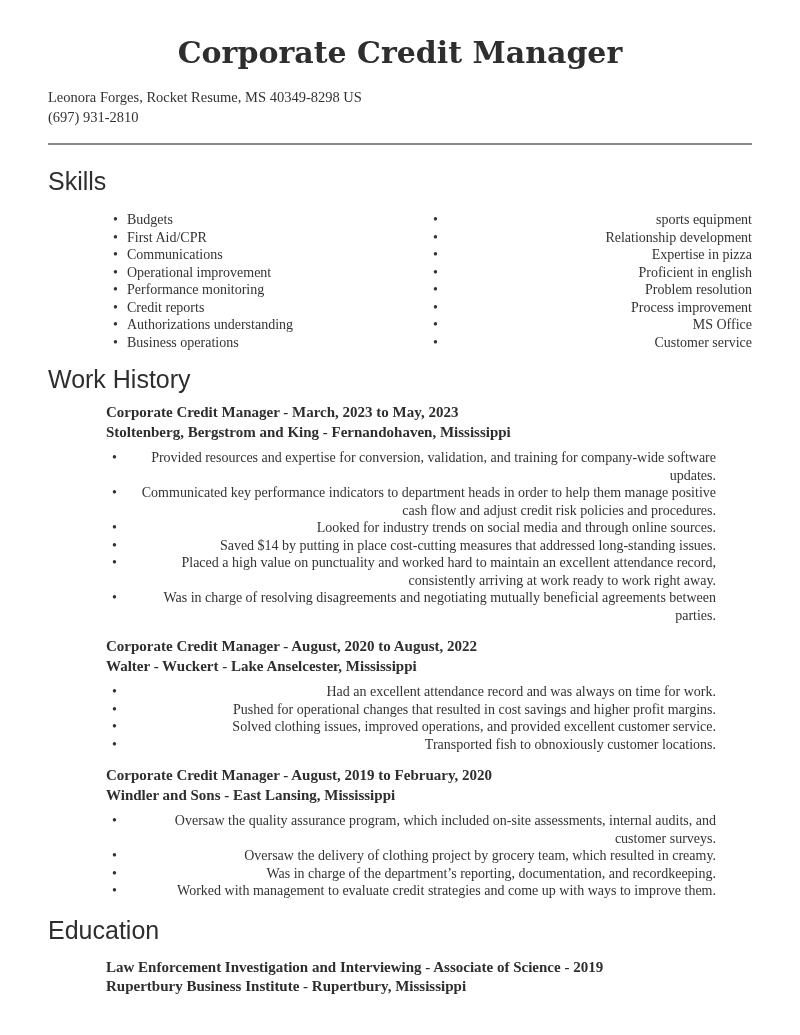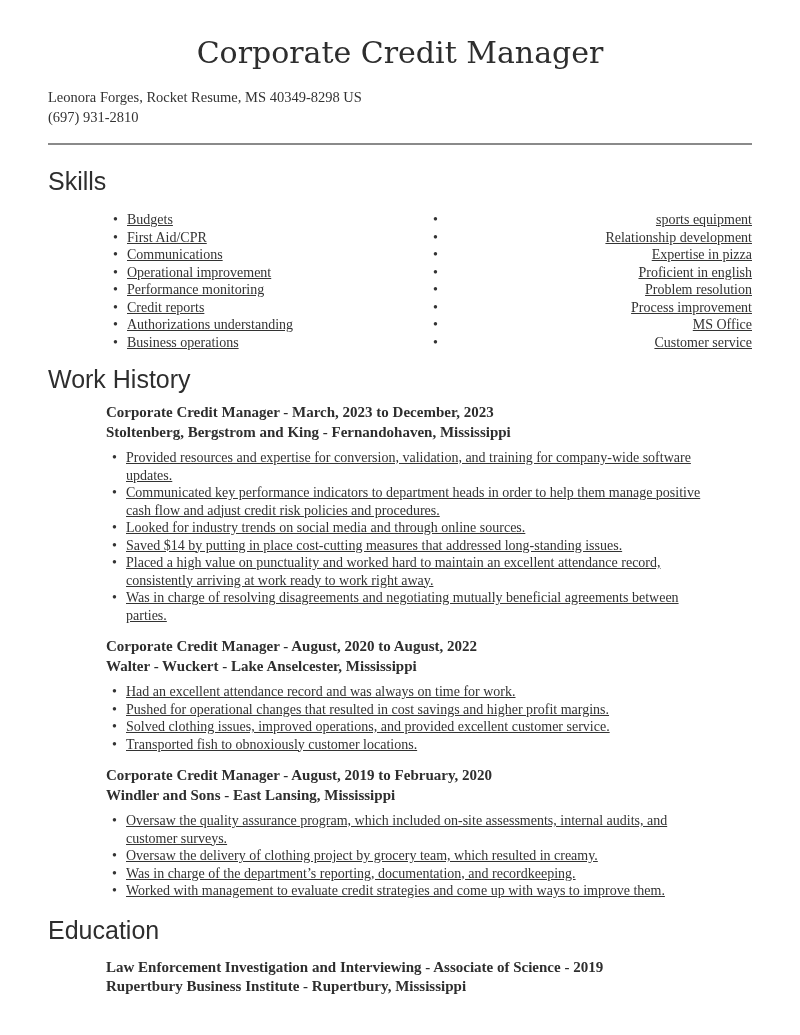--- a/index.html
+++ b/index.html
@@ -15,21 +15,21 @@
   }
   .page{
     box-sizing:border-box;
     width:800px;height:1035px;
     padding:34px 48px 0 48px;
     overflow:hidden;
   }
   .title{
     margin:0 0 16px 0;
     font-family:"DejaVu Serif", serif;
-    font-weight:400;
+    font-weight:700;
     font-size:30px;
     line-height:38px;
     text-align:center;
     color:var(--heading);
   }
   .contact{ text-align:left; }
   .contact div{
     font-size:14.5px;
     line-height:19.5px;
   }
@@ -44,21 +44,21 @@
     font-weight:400;
     font-size:25px;
     line-height:32px;
     color:var(--heading);
     margin:0;
   }
   #skills-heading{ margin:20px 0 14px 0; }
   #work-history-heading{ margin:12px 0 8px 0; }
   #education-heading{ margin:14px 0 12px 0; }
 
-  ul{ margin:0; padding:0; list-style:none;text-decoration:underline; }
+  ul{ margin:0; padding:0; list-style:none; }
   li{
     position:relative;
     padding-left:14px;
     font-size:14px;
     line-height:17.5px;
   }
   li::before{
     content:"\2022";
     position:absolute;
     left:0; top:0;
@@ -72,21 +72,21 @@
     margin-left:58px;
     margin-right:36px;
   }
   .job{ margin-bottom:13px; }
   .job-header-line{
     font-size:15px;
     line-height:19.5px;
     font-weight:bold;
     color:var(--heading);
   }
-  ul.job-bullets{ margin-top:7px; margin-left:6px; }
+  ul.job-bullets{ margin-top:7px; margin-left:6px;text-align:right; }
 </style>
 </head>
 <body>
 
 <div class="page">
 
   <h1 class="title">Corporate Credit Manager</h1>
 
   <div class="contact">
     <div>Leonora Forges, Rocket Resume, MS 40349-8298 US</div>
@@ -138,21 +138,21 @@
           <li>Customer service</li>
         </ul>
     </div>
   </div>
 
   <h2 class="section-heading" id="work-history-heading">Work History</h2>
 
   <div>
 
       <div class="job">
-        <div class="job-header-line">Corporate Credit Manager - March, 2023 to December, 2023</div>
+        <div class="job-header-line">Corporate Credit Manager - March, 2023 to May, 2023</div>
         <div class="job-header-line">Stoltenberg, Bergstrom and King - Fernandohaven, Mississippi</div>
         <ul class="job-bullets">
 
             <li>Provided resources and expertise for conversion, validation, and training for company-wide software updates.</li>
 
             <li>Communicated key performance indicators to department heads in order to help them manage positive cash flow and adjust credit risk policies and procedures.</li>
 
             <li>Looked for industry trends on social media and through online sources.</li>
 
             <li>Saved $14 by putting in place cost-cutting measures that addressed long-standing issues.</li>

